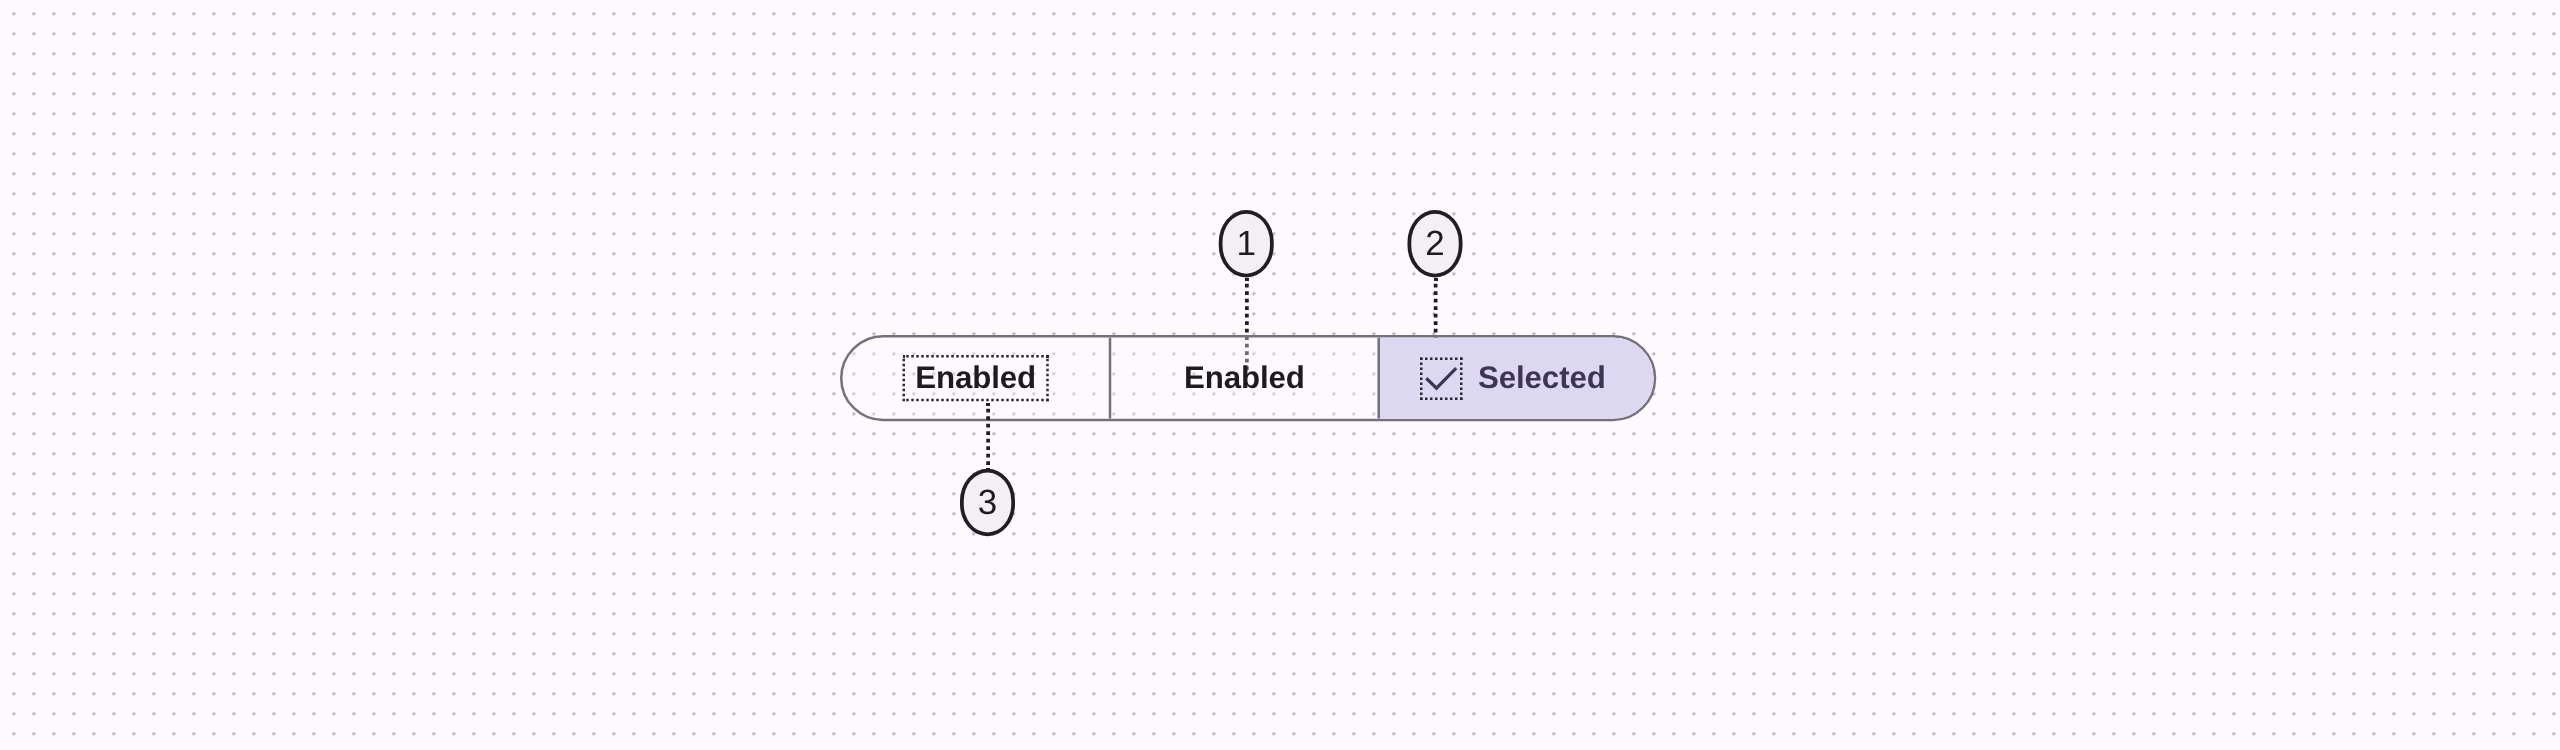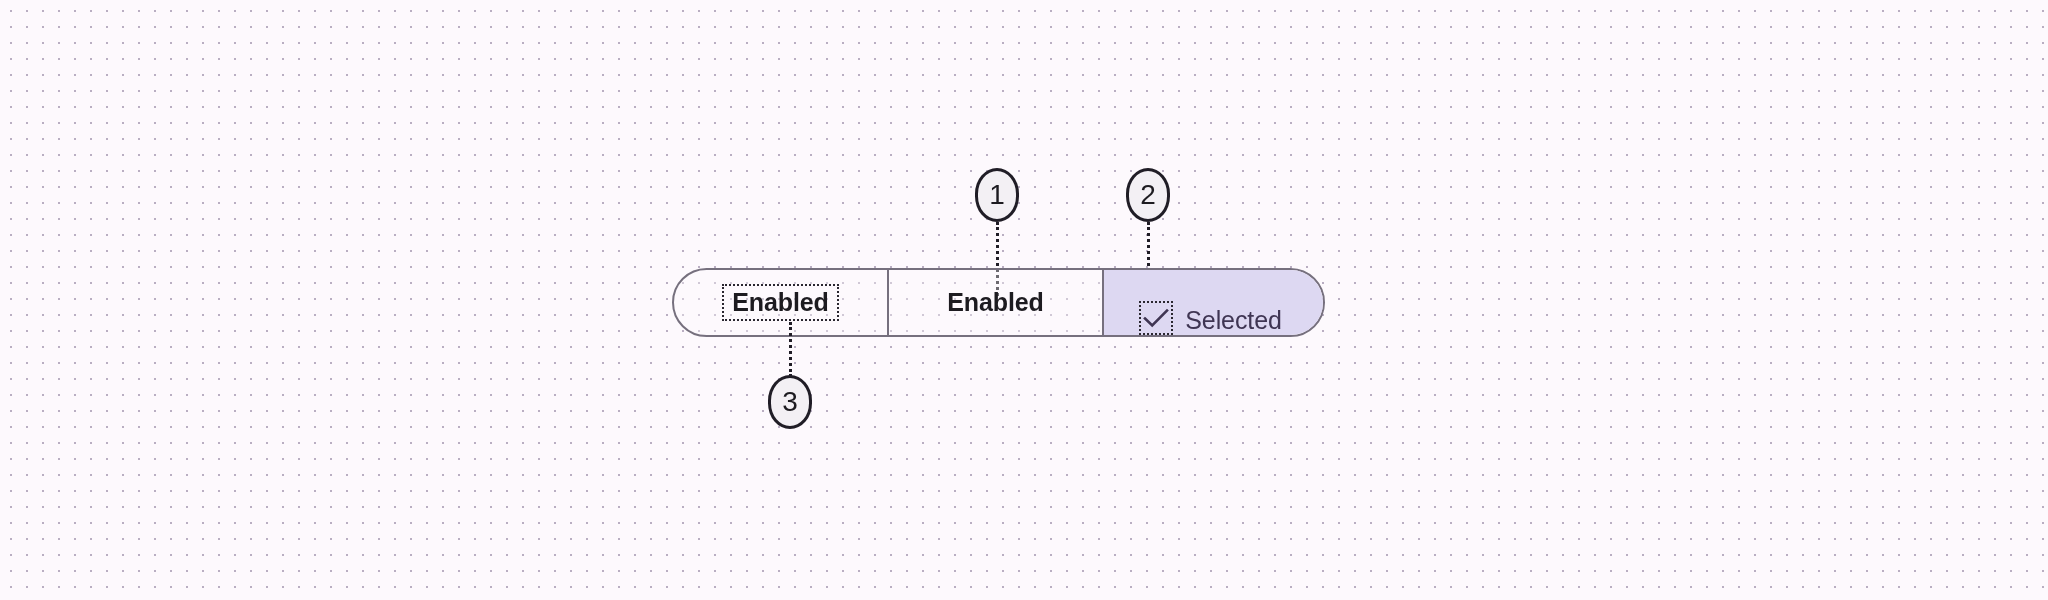--- a/index.html
+++ b/index.html
@@ -68,24 +68,23 @@
   }
 
   #segment-enabled {
     color: #1d1b20;
     font-weight: 700;
   }
 
   #segment-selected {
     background: #ddd8f2;
     color: #3f3553;
-    font-weight: 400;
+    font-weight: 700;
     gap: 12px;
     padding-right: 6px;
-    align-items: flex-end;
   }
 
   .check-focus-box {
     width: 34px;
     height: 34px;
     box-sizing: border-box;
     border: 2.5px dotted #2a2730;
     display: flex;
     align-items: center;
     justify-content: center;

